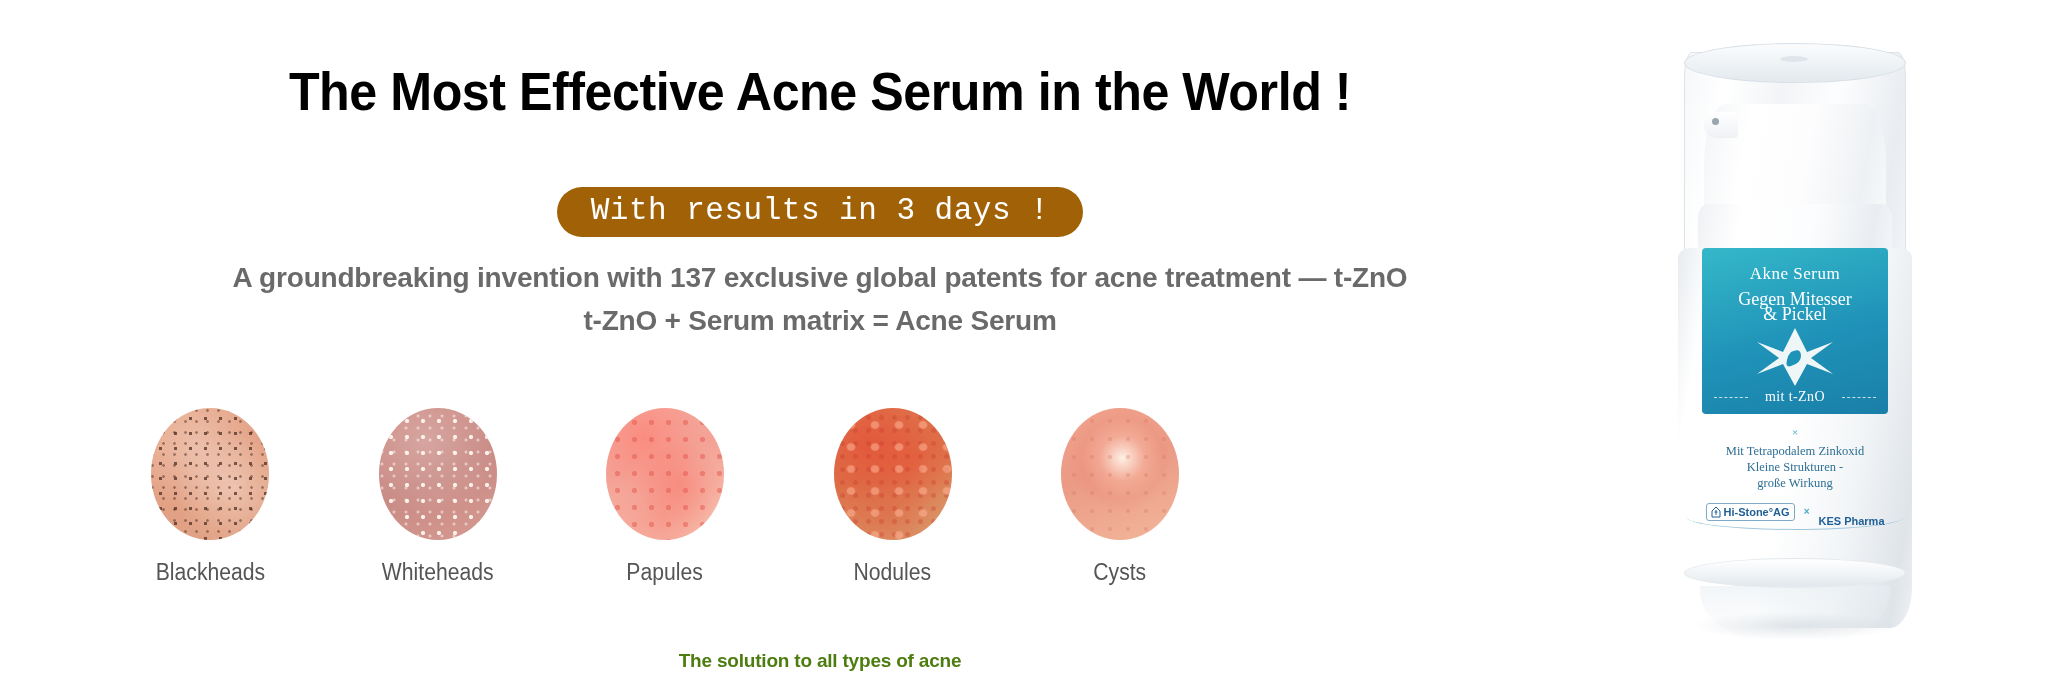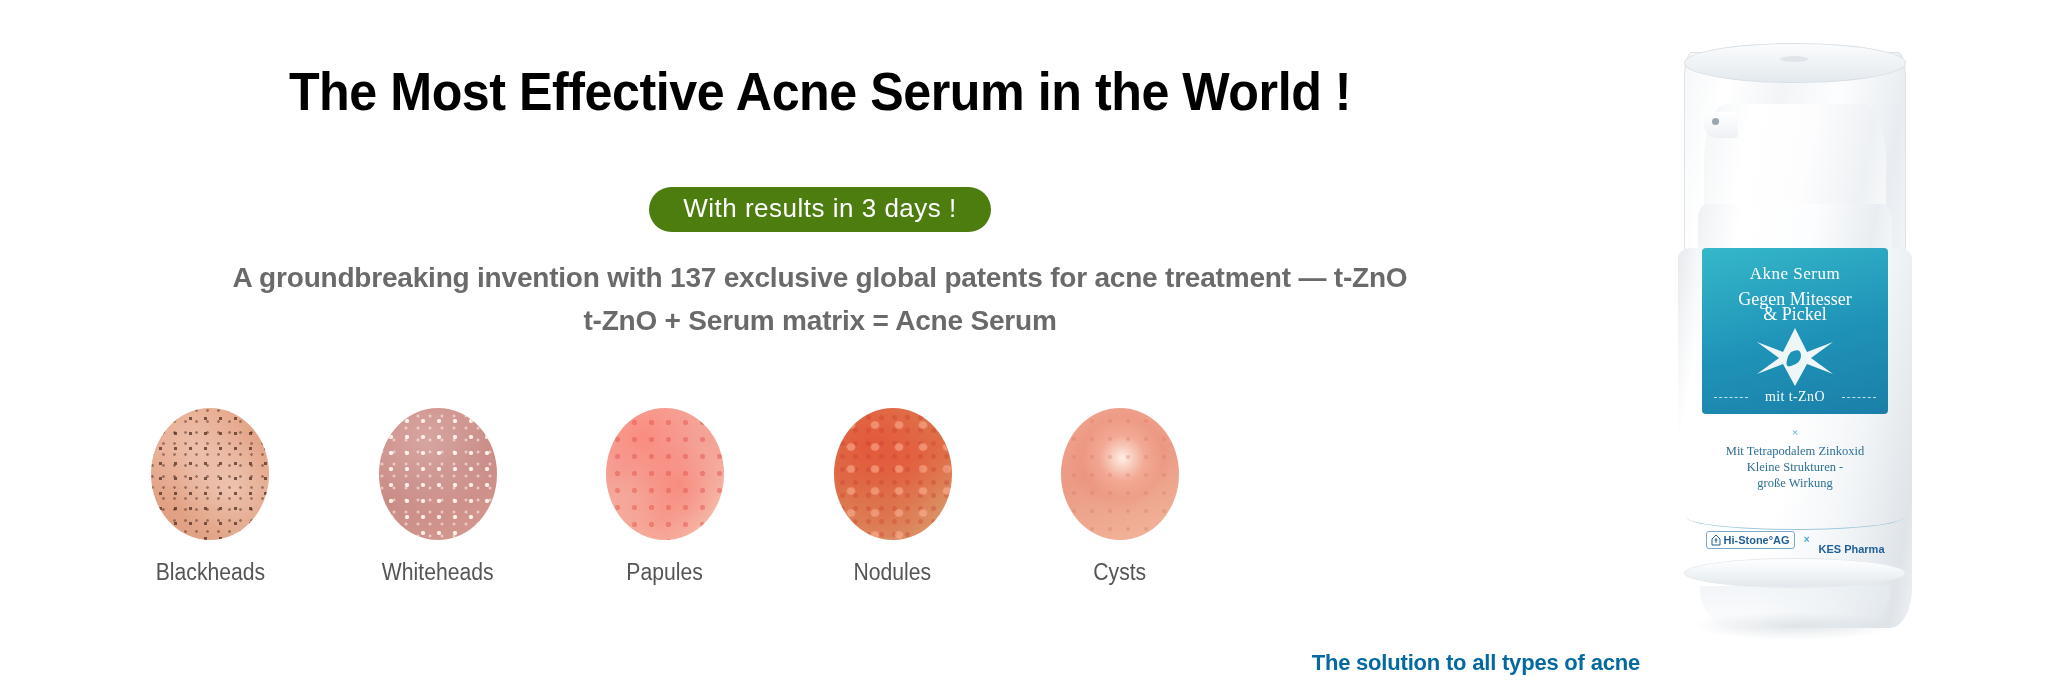--- a/index.html
+++ b/index.html
@@ -38,26 +38,26 @@
   }
 
   .badge-row {
     position: absolute;
     left: 0; top: 187px;
     width: 1640px;
     text-align: center;
   }
   .badge {
     display: inline-block;
-    background: #4d7c0f;
+    background: #a16207;
     color: #ffffff;
     border-radius: 28px;
     padding: 7px 34px 9px 34px;
-    font-family: Liberation Sans, sans-serif;
-    font-size: 26px;
+    font-family: Liberation Mono, monospace;
+    font-size: 31px;
     line-height: 1.1;
     letter-spacing: 0.5px;
     white-space: nowrap;
   }
 
   .subhead {
     position: absolute;
     left: 0; top: 256px;
     width: 1640px;
     text-align: center;
@@ -179,25 +179,25 @@
     background-image:
       radial-gradient(circle, rgba(210,110,90,.28) 1.6px, rgba(0,0,0,0) 2.4px);
     background-size: 18px 18px;
     background-position: 4px 4px;
   }
 
   .caption {
     position: absolute;
     left: 0; top: 650px;
     width: 1640px;
-    text-align: right;
+    text-align: center;
     font-family: "Liberation Sans", sans-serif;
     font-weight: 700;
-    font-size: 22px;
-    color: #0369a1;
+    font-size: 19px;
+    color: #4d7c0f;
     letter-spacing: -0.2px;
   }
 
   
   .product {
     position: absolute;
     left: 1660px; top: 52px;
     width: 270px; height: 600px;
   }
 
@@ -334,21 +334,21 @@
   }
   .arc {
     position: absolute;
     left: 26px; top: 452px;
     width: 218px; height: 26px;
     border-bottom: 1.6px solid #9fc7dc;
     border-radius: 0 0 50% 50%;
   }
   .brands {
     position: absolute;
-    left: 34px; top: 472px;
+    left: 34px; top: 444px;
     width: 202px;
     display: flex;
     align-items: center;
     justify-content: center;
     gap: 9px;
     color: #1f5f96;
     font-family: "Liberation Sans", sans-serif;
     font-size: 11px;
     font-weight: 700;
   }

